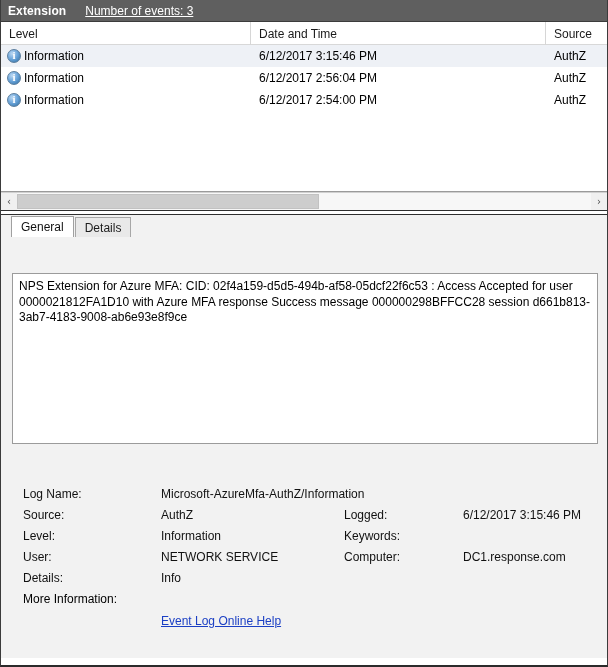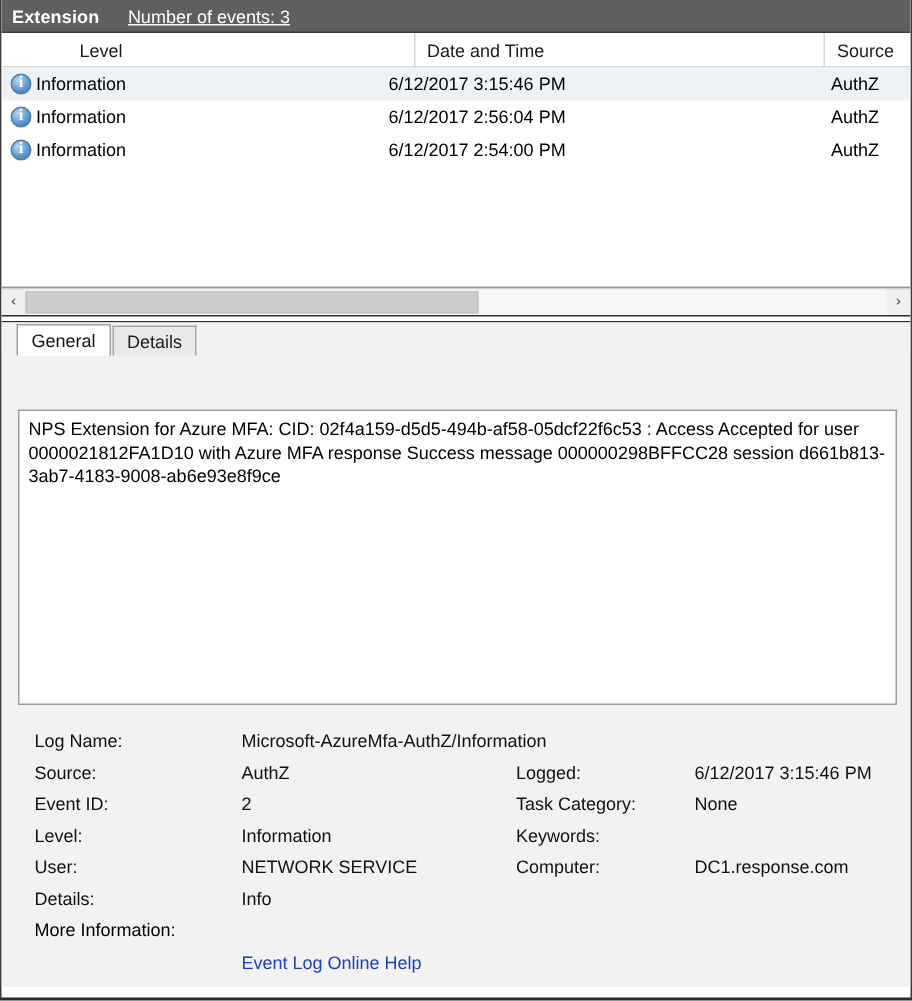--- a/index.html
+++ b/index.html
@@ -73,21 +73,21 @@
     display: flex;
     align-items: center;
     padding-left: 8px;
     box-sizing: border-box;
     height: 23px;
     color: #1a1a1a;
     border-right: 1px solid #d6d6d6;
     position: relative;
   }
   .col-head:last-child { border-right: none; }
-  .c-level  { width: 250px; margin-left: 44px; }
+  .c-level  { width: 250px; }
   .c-date   { width: 295px; }
   .c-source { width: 61px; }
 
   .ev-row {
     display: flex;
     height: 22px;
     align-items: center;
     font-size: 12px;
     box-sizing: border-box;
   }
@@ -236,21 +236,21 @@
     color: #1c1c1c;
     margin-bottom: 0;
   }
 
   
   #msgbox {
     position: absolute;
     left: 11px;
     top: 58px;
     width: 586px;
-    height: 197px;
+    height: 171px;
     background: #ffffff;
     border: 1px solid #9b9b9b;
     box-sizing: border-box;
     padding: 5px 6px 4px 6px;
     font-size: 12px;
     line-height: 15.5px;
     color: #000000;
     overflow: hidden;
   }
 
@@ -270,20 +270,21 @@
     align-items: center;
     gap: 28px;
   }
   .f-lbl   { width: 110px; flex: 0 0 auto; color: #111111; }
   .f-val   { width: 155px; flex: 0 0 auto; color: #111111; white-space: nowrap; }
   .f-lbl2  { width: 91px;  flex: 0 0 auto; color: #111111; }
   .f-val2  { flex: 1 1 auto; color: #111111; white-space: nowrap; }
   .f-val.wide { width: auto; }
   .link {
     color: #1b3fc4;
+    text-decoration: underline;
     cursor: pointer;
     margin-top: 44px;
   }
   .f-lbl-wide { width: 110px; flex: 0 0 auto; }
 </style>
 </head>
 <body>
 
 <div id="app">
 
@@ -356,26 +357,20 @@
         <span class="f-val wide">Microsoft-AzureMfa-AuthZ/Information</span>
       </div>
 
       <div class="frow">
         <span class="f-lbl">Source:</span>
         <span class="f-val">AuthZ</span>
         <span class="f-lbl2">Logged:</span>
         <span class="f-val2">6/12/2017 3:15:46 PM</span>
       </div>
 
-      <div class="frow">
-        <span class="f-lbl">Event ID:</span>
-        <span class="f-val">2</span>
-        <span class="f-lbl2">Task Category:</span>
-        <span class="f-val2">None</span>
-      </div>
 
       <div class="frow">
         <span class="f-lbl">Level:</span>
         <span class="f-val">Information</span>
         <span class="f-lbl2">Keywords:</span>
         <span class="f-val2"></span>
       </div>
 
       <div class="frow">
         <span class="f-lbl">User:</span>

